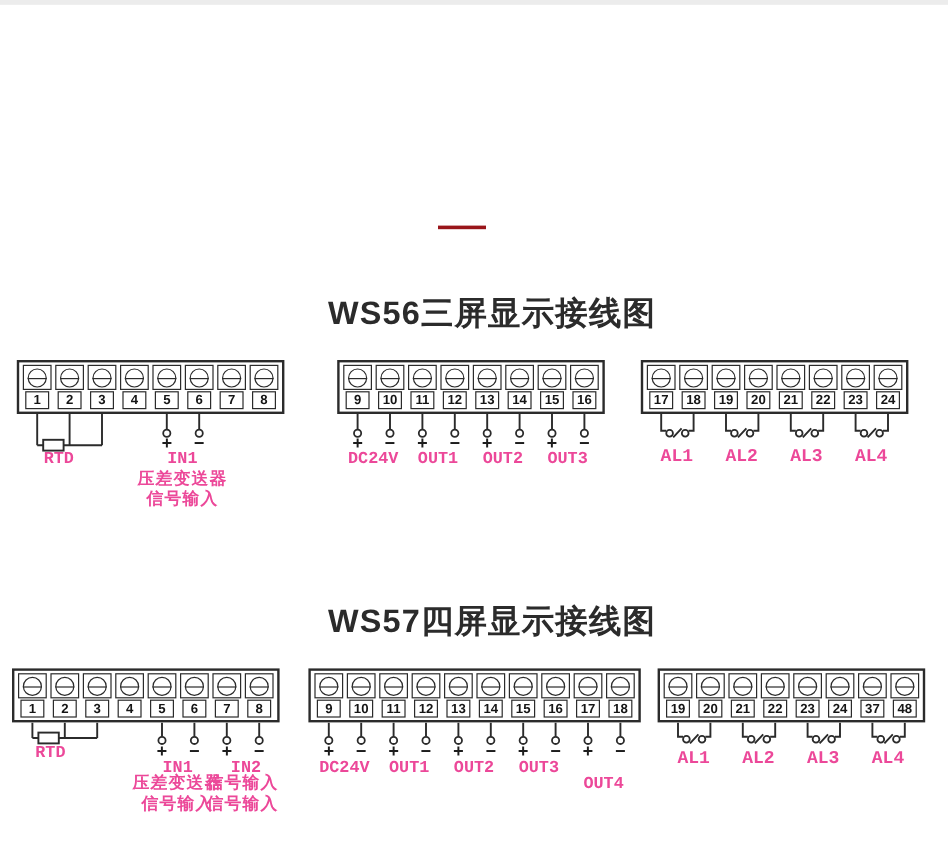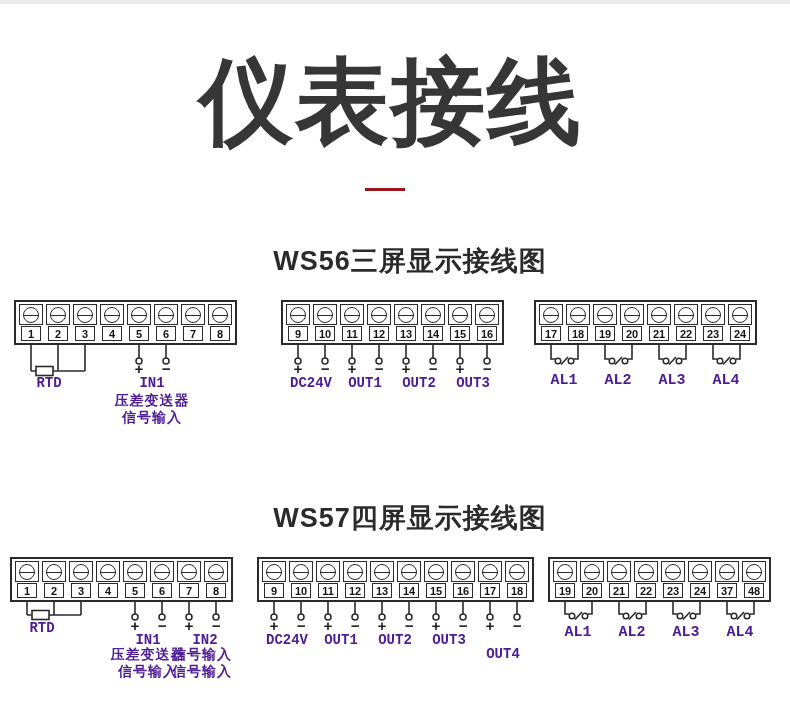--- a/index.html
+++ b/index.html
@@ -26,33 +26,32 @@
         display:flex;align-items:center;justify-content:center;background:#fff;
         font:700 11px "Liberation Sans",sans-serif;color:#151515;}
 
   
   .wires{position:absolute;left:0;pointer-events:none;}
   .wires path{stroke:#2b2b2b;stroke-width:1.6;fill:none;}
   .wires circle{stroke:#2b2b2b;stroke-width:1.5;fill:#fff;}
   .wires rect{stroke:#2b2b2b;stroke-width:1.6;fill:#fff;}
 
   
-  .lbl{position:absolute;transform:translateX(-50%);white-space:nowrap;color:#4c1d95;line-height:1;}
+  .lbl{position:absolute;transform:translateX(-50%);white-space:nowrap;color:#ec4899;line-height:1;}
   .mono{font-family:"Liberation Mono","DejaVu Sans Mono",monospace;font-weight:700;font-size:14px;}
   .sign{position:absolute;transform:translateX(-50%);line-height:1;color:#1d1d1d;
         font-family:"Liberation Mono","DejaVu Sans Mono",monospace;font-weight:700;font-size:15px;}
-  .cn{font-family:Liberation Sans, sans-serif;font-weight:700;font-size:14px;letter-spacing:1px;}
+  .cn{font-family:Liberation Serif, serif;font-weight:700;font-size:14px;letter-spacing:1px;}
   .al{font-size:15px;}
 </style>
 </head>
 <body>
 
 <div class="page">
   <div class="topbar"></div>
-  <h1 class="main-title">仪表接线</h1>
   <div class="red-divider"></div>
 
   <section>
     <h2 class="sec-title" style="top:243px">WS56三屏显示接线图</h2>
 
     <div class="strip" style="left:14px;top:300px">
         <div class="t">
         <div class="screwbox">
             <div class="screw"></div>
           </div>

